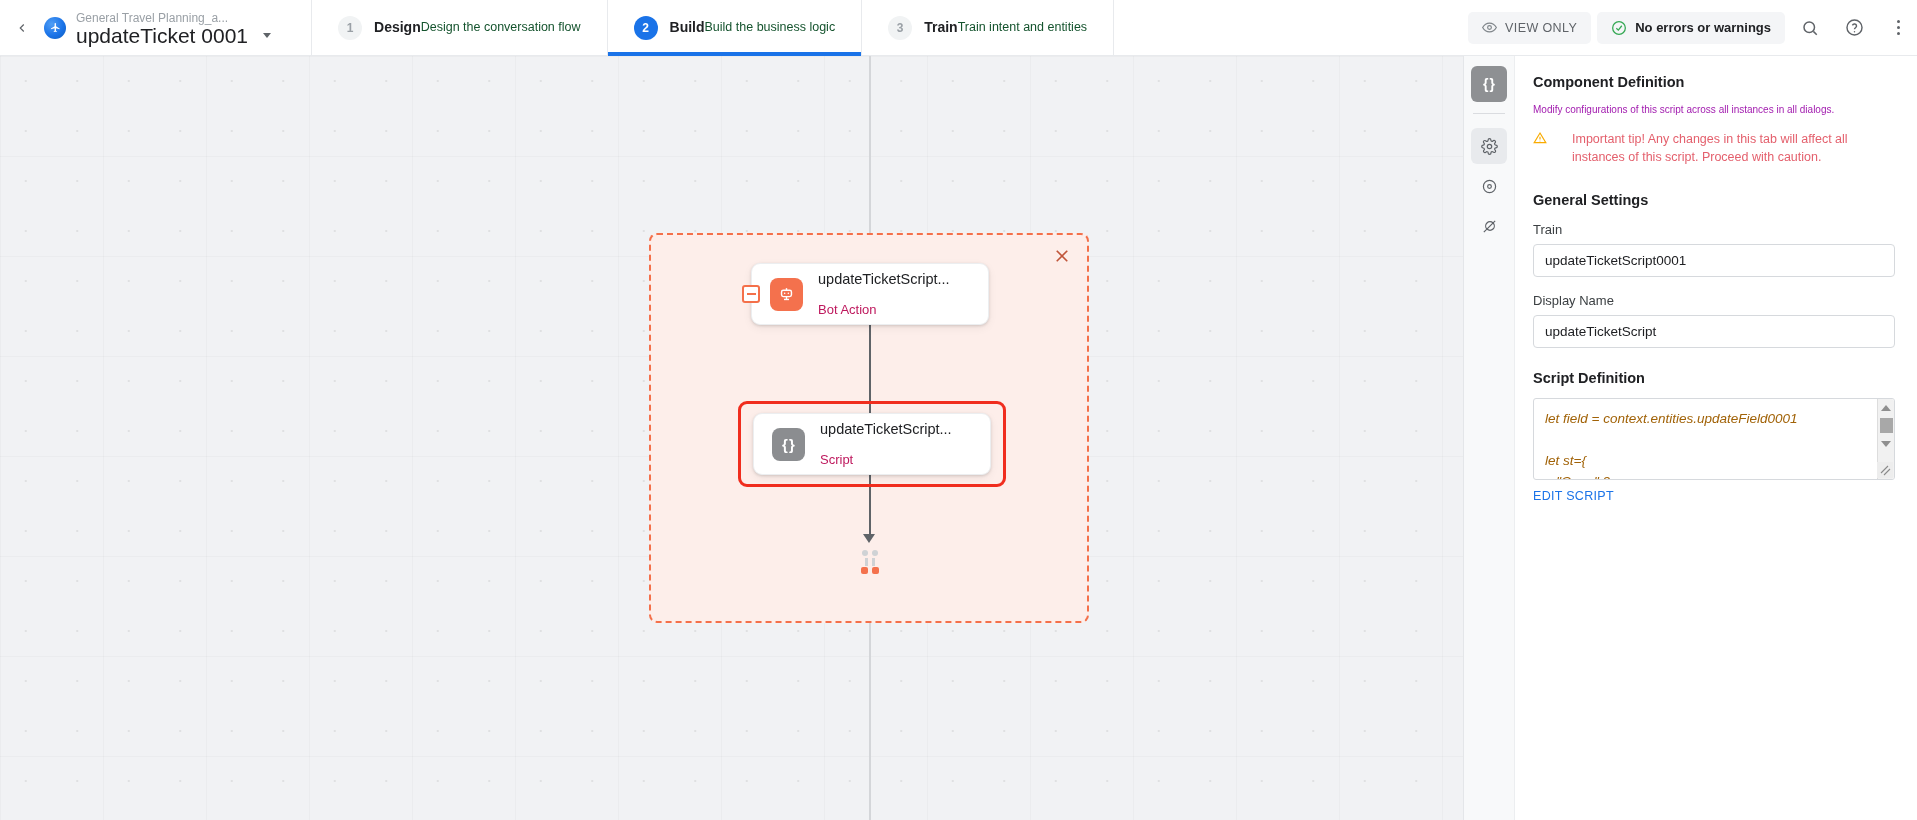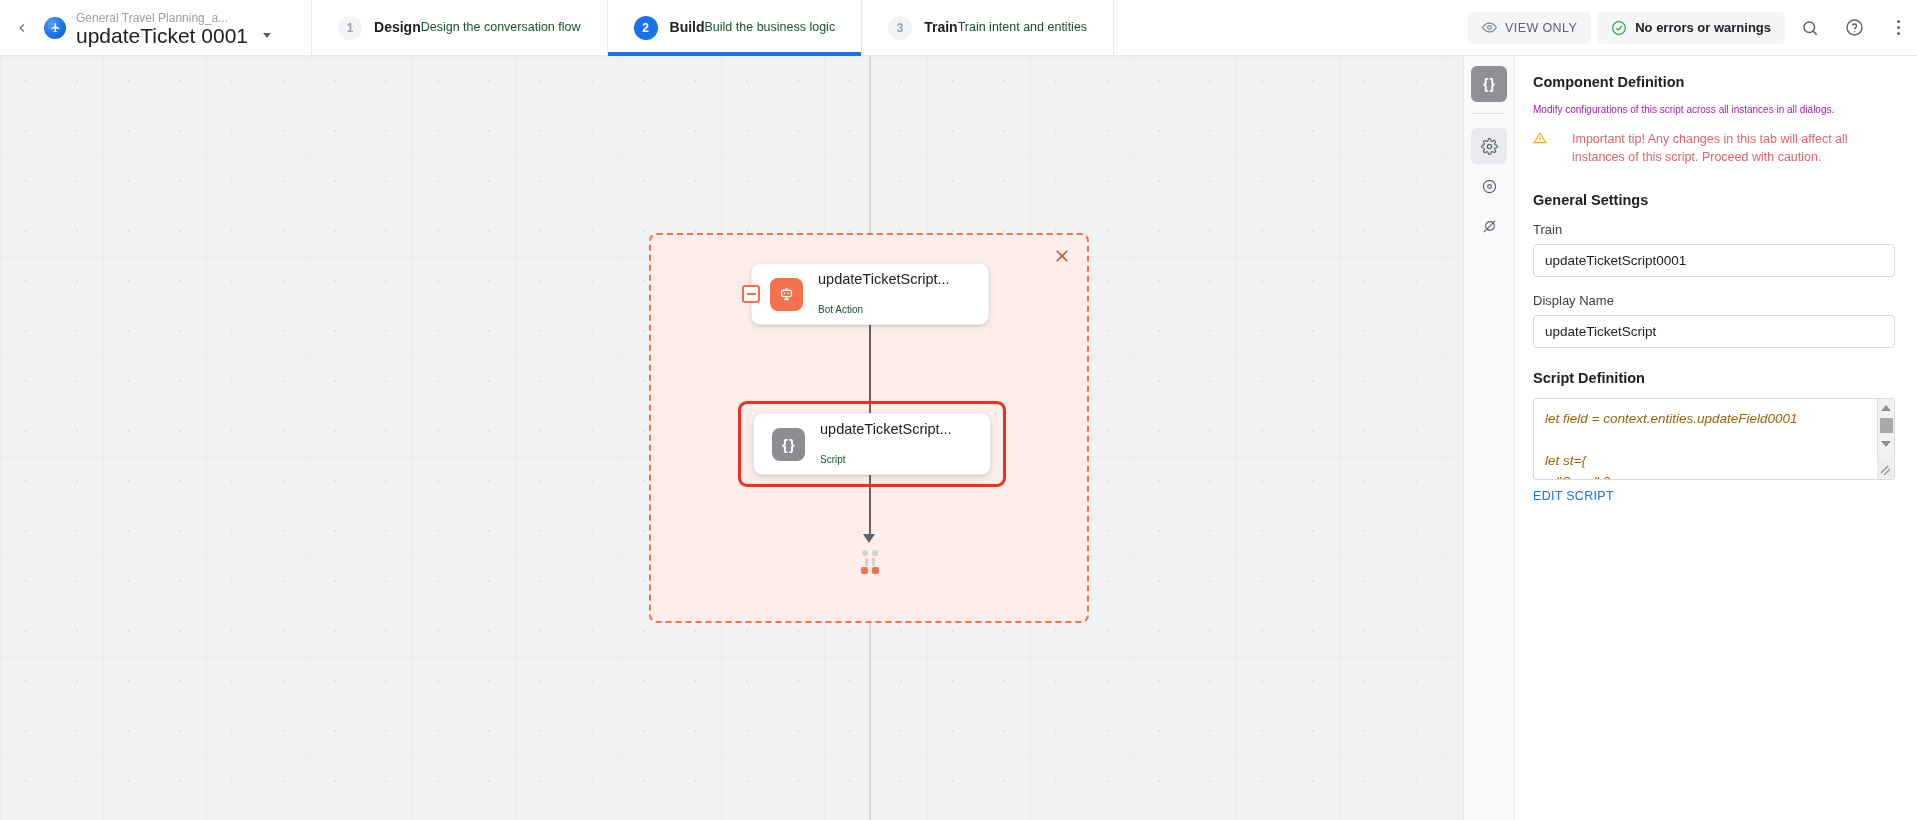--- a/index.html
+++ b/index.html
@@ -131,21 +131,21 @@
   }
   .node-icon {
     width: 33px; height: 33px; border-radius: 8px;
     display: flex; align-items: center; justify-content: center;
     color: #fff; flex: none;
   }
   .node-icon.bot { background: #f4714d; }
   .node-icon.script { background: #8b8d90; font-size: 15px; font-weight: bold; }
   .node-texts { display: flex; flex-direction: column; gap: 14px; }
   .node-title { font-size: 14.5px; color: #202124; line-height: 18px; }
-  .node-sub { font-size: 10px; color: #14532d; line-height: 16px; }
+  .node-sub { font-size: 13px; color: #be185d; line-height: 16px; }
 
   #node-bot { left: 751px; top: 207px; width: 238px; height: 62px; }
   #node-script { left: 753px; top: 357px; width: 238px; height: 62px; }
 
   .node-sel-ring {
     position: absolute; left: 738px; top: 345px;
     width: 268px; height: 86px;
     border: 3px solid #f02d1e; border-radius: 9px;
     pointer-events: none;
   }

